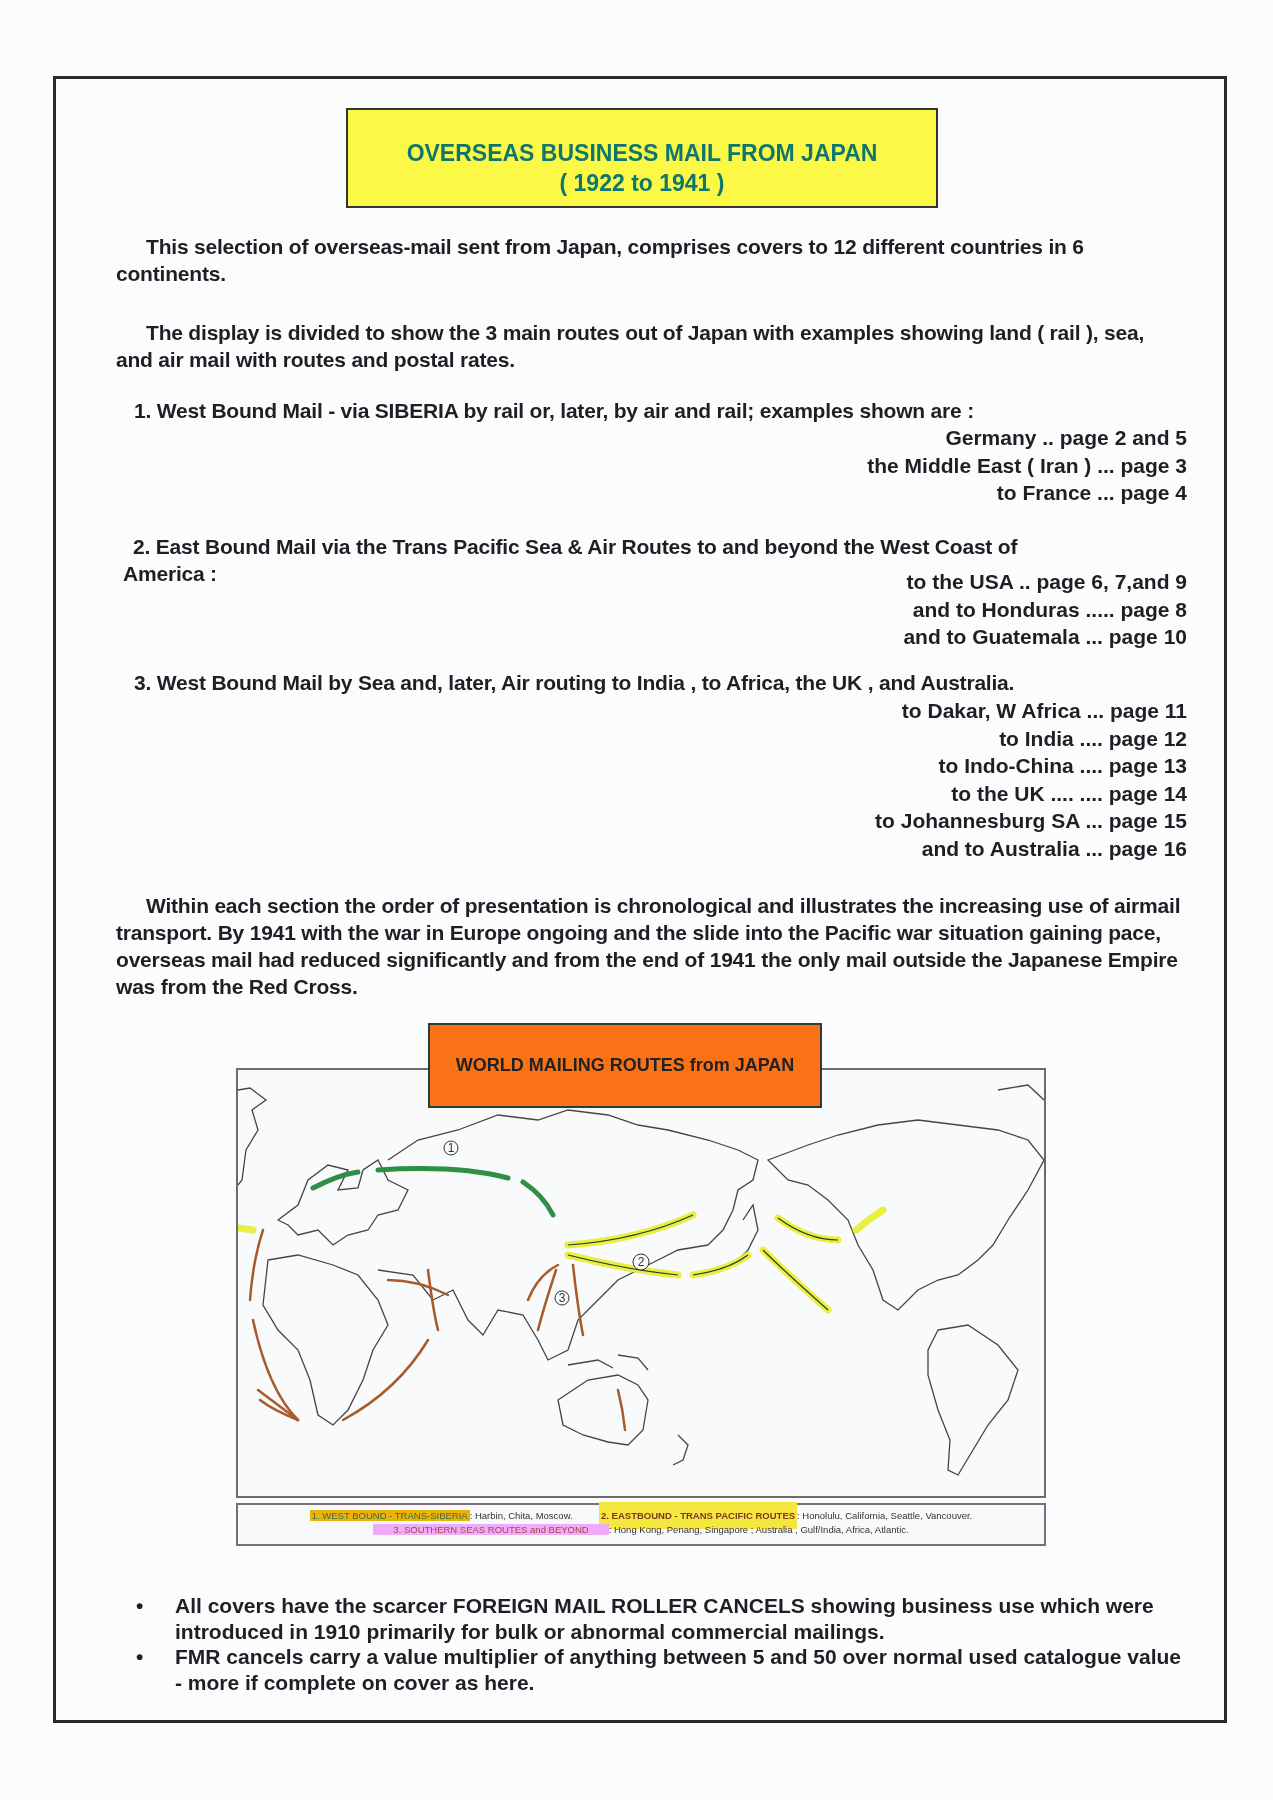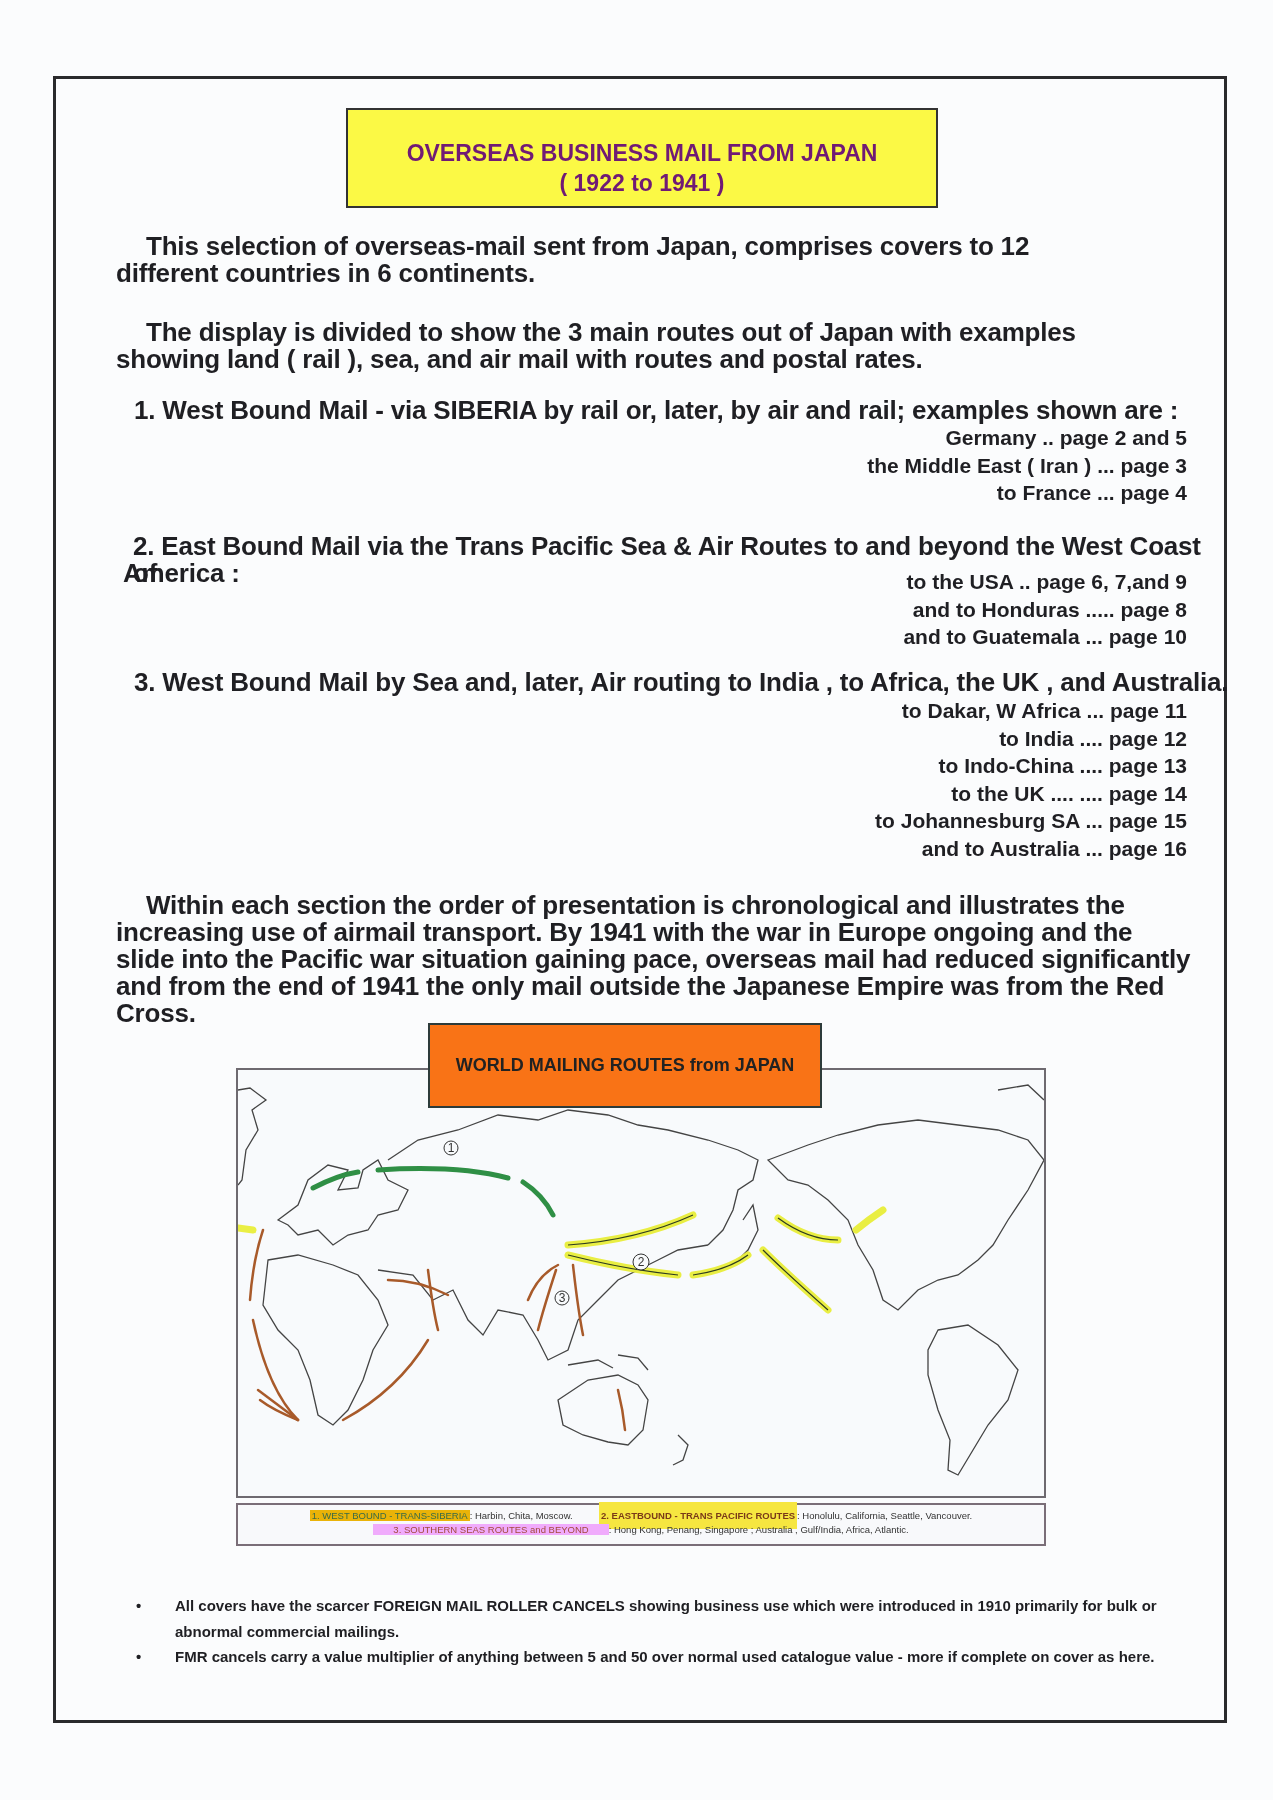--- a/index.html
+++ b/index.html
@@ -10,24 +10,24 @@
     color:#1e1e22;
   }
   .frame {
     position:absolute; left:53px; top:76px; width:1168px; height:1641px;
     border:3px solid #2a2a2c; box-sizing:content-box;
   }
   .title-box {
     position:absolute; left:346px; top:108px; width:592px; height:100px;
     background:#fbf945; border:2px solid #333; box-sizing:border-box;
     text-align:center; font-weight:bold; font-size:23px; line-height:30px;
-    padding-top:28px; color:#701a75;
+    padding-top:28px; color:#0f766e;
   }
   .p {
-    position:absolute; font-weight:bold; font-size:26px; line-height:27px;
+    position:absolute; font-weight:bold; font-size:21px; line-height:27px;
     letter-spacing:-0.2px; color:#1f1f23;
   }
   .indent { text-indent:30px; }
   .right-list {
     position:absolute; right:86px; text-align:right;
     font-weight:bold; font-size:21px; line-height:27.5px; color:#1f1f23;
   }
   .map-frame {
     position:absolute; left:236px; top:1068px; width:810px; height:430px;
     border:2px solid #6e6a70; box-sizing:border-box; background:#f8fafc;
@@ -41,21 +41,21 @@
   .legend {
     position:absolute; left:236px; top:1503px; width:810px; height:43px;
     border:2px solid #7a6e78; box-sizing:border-box; background:#f8f9fb;
     font-size:9.5px; text-align:center; line-height:14px; padding-top:4px; color:#333;
   }
   .hl-green { background:#eab308; color:#3a6b48; padding:0 2px; }
   .hl-yellow { background:#f6e640; color:#7a3a18; font-weight:bold; padding:8px 2px; }
   .hl-red { background:#f0abfc; color:#a24a3c; padding:0 20px; }
   .bullets {
     position:absolute; left:130px; top:1593px; width:1060px;
-    font-weight:bold; font-size:15px; line-height:25.5px; color:#1f1f23;
+    font-weight:bold; font-size:21px; line-height:25.5px; color:#1f1f23;
     margin:0; padding:0; list-style:none;
   }
   .bullets li { position:relative; padding-left:45px; }
   .bullets li::before { content:"•"; position:absolute; left:6px; top:0; }
 </style>
 </head>
 <body>
 
 <div class="frame"></div>
 

